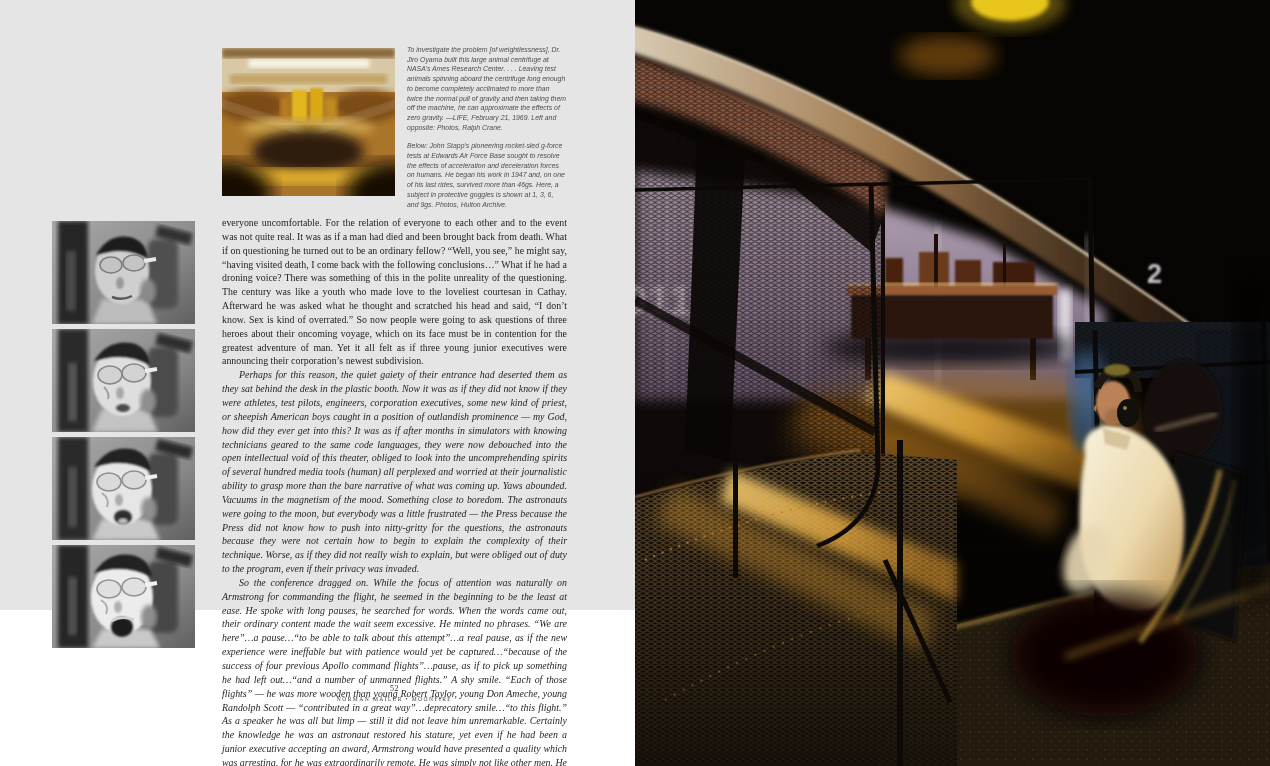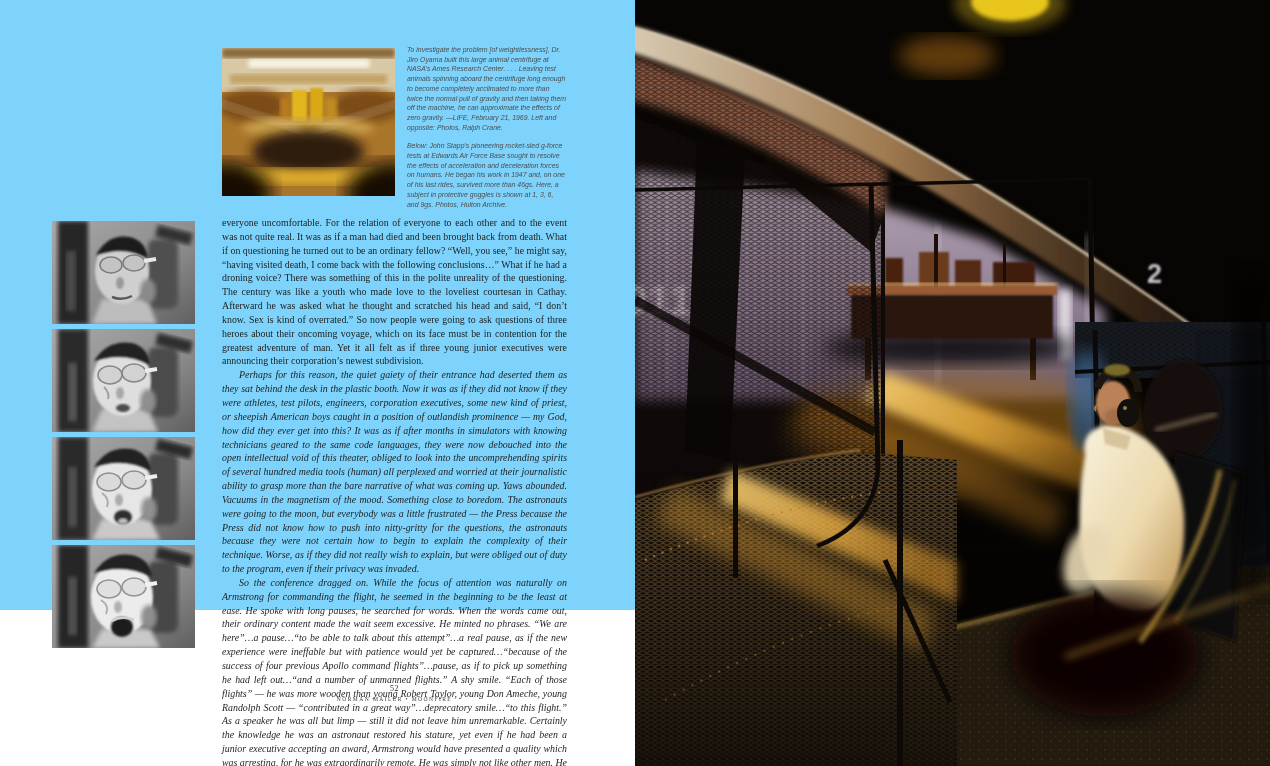--- a/index.html
+++ b/index.html
@@ -1,18 +1,18 @@
 <!DOCTYPE html>
 <html><head>
 <meta charset="utf-8">
 <style>
   html,body{margin:0;padding:0;}
   body{width:1270px;height:766px;overflow:hidden;background:#ffffff;font-family:"Liberation Serif",serif;}
   .spread{position:absolute;left:0;top:0;width:1270px;height:766px;}
-  .page-left{position:absolute;left:0;top:0;width:635px;height:610px;background:#7dd3fc;}
+  .page-left{position:absolute;left:0;top:0;width:635px;height:610px;background:#e5e5e5;}
   .page-right{position:absolute;left:635px;top:0;width:635px;height:766px;background:#070503;}
   .topphoto{position:absolute;left:222px;top:48px;width:173px;height:148px;}
   .caption{position:absolute;left:407px;top:45px;width:159px;font-family:"Liberation Sans",sans-serif;font-style:italic;font-size:6.9px;line-height:9.7px;color:#4d4d4d;text-align:left;}
   .caption p{margin:0 0 9px 0;}
   .bwstrip{position:absolute;left:52px;top:221px;width:143px;display:flex;flex-direction:column;gap:5px;}
   .bwstrip svg{display:block;}
   .bodytext{position:absolute;left:222px;top:216px;width:345px;font-size:9.9px;line-height:13.85px;color:#1e1e1e;text-align:justify;}
   .bodytext p{margin:0;}
   .bodytext p.indent{text-indent:17px;font-style:italic;}
   .folio{position:absolute;left:222px;top:684px;width:345px;text-align:center;color:#2c2c2c;}

